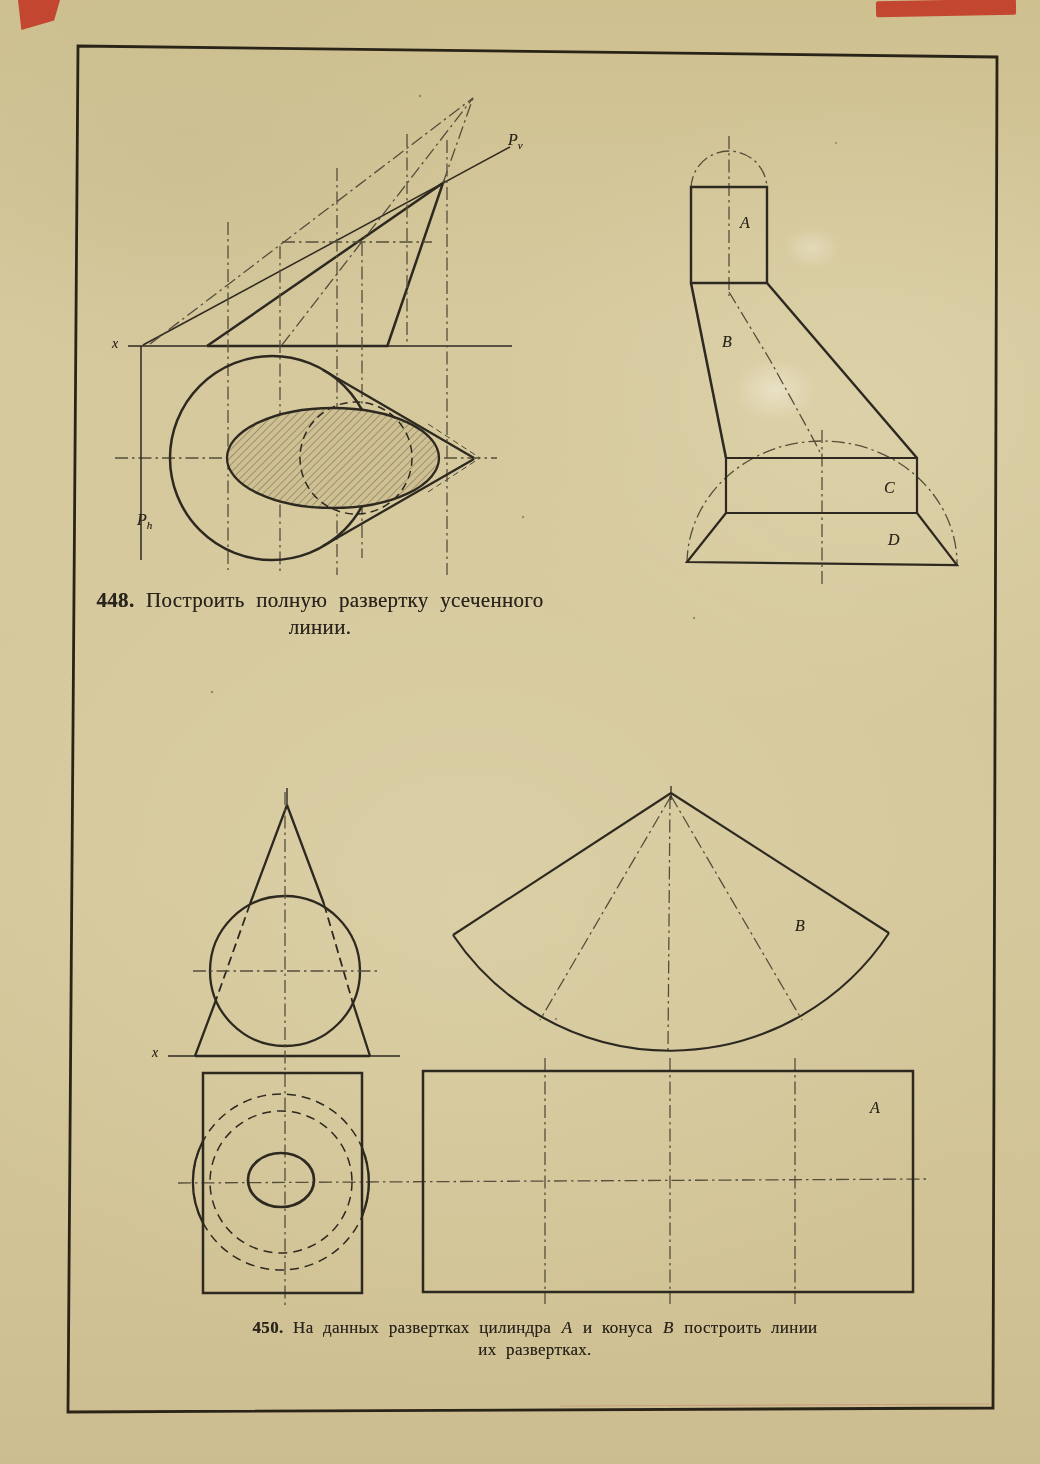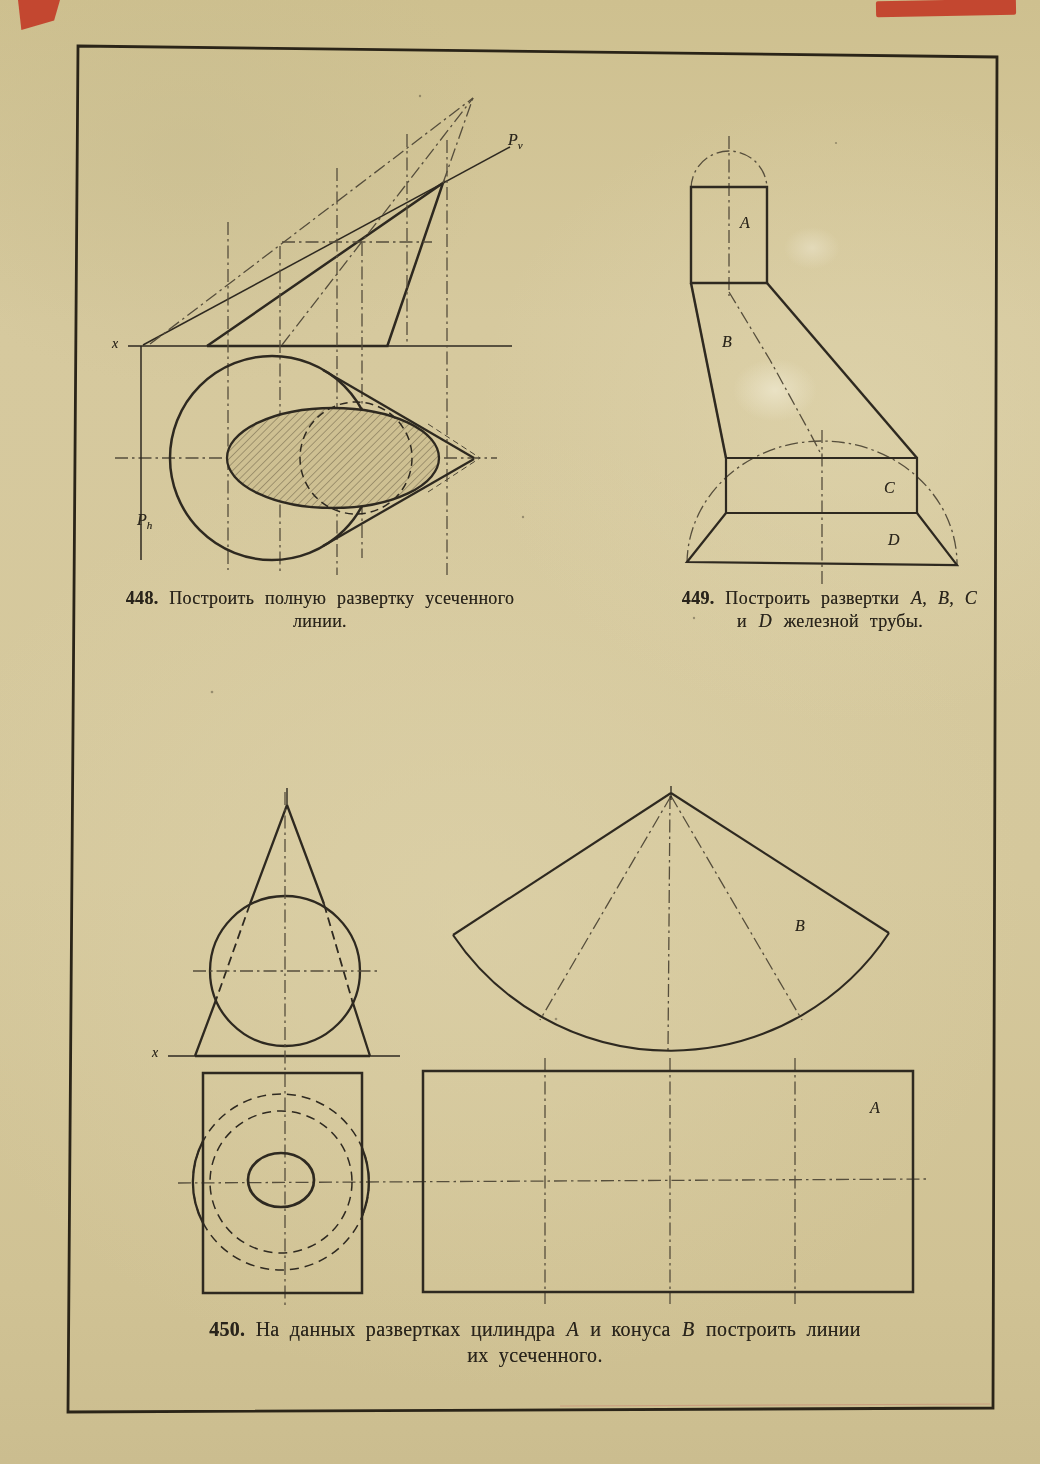--- a/index.html
+++ b/index.html
@@ -14,21 +14,21 @@
       radial-gradient(60px 45px at 775px 390px, rgba(236,229,202,.85), rgba(236,229,202,0) 70%),
       radial-gradient(40px 30px at 812px 248px, rgba(232,224,196,.7), rgba(232,224,196,0) 70%),
       radial-gradient(380px 300px at 18% 10%, rgba(198,187,142,.45), rgba(198,187,142,0) 80%),
       radial-gradient(500px 420px at 82% 28%, rgba(226,216,178,.5), rgba(226,216,178,0) 75%),
       radial-gradient(700px 600px at 45% 62%, rgba(223,212,173,.55), rgba(223,212,173,0) 80%),
       linear-gradient(180deg,#cec08f 0%,#d6c99e 22%,#d5c89c 60%,#d0c294 88%,#cbbd8f 100%);
   }
   svg{position:absolute;left:0;top:0;}
   .abs{position:absolute;}
   .caption{
-    color:#29241b;font-size:18px;line-height:1.28;text-align:center;
+    color:#29241b;font-size:21px;line-height:1.28;text-align:center;
     word-spacing:5px;letter-spacing:.3px;
     text-shadow:0 0 .4px rgba(41,36,27,.6);
   }
   .caption .bd{font-weight:700;}
   .caption .it{font-style:italic;padding:0 1px;}
   .figlabel{
     color:#2b261c;font-size:16px;font-style:italic;line-height:1;
     text-shadow:0 0 .3px rgba(43,38,28,.5);
   }
   .figlabel sub{font-size:11px;font-style:italic;}
@@ -183,24 +183,20 @@
   <span class="abs figlabel" style="left:888px;top:532px">D</span>
 
   <span class="abs figlabel small-x" style="left:152px;top:1046px">x</span>
   <span class="abs figlabel" style="left:795px;top:918px">B</span>
   <span class="abs figlabel" style="left:870px;top:1100px">A</span>
 
   <div class="abs caption" style="left:90px;top:587px;width:460px;word-spacing:6px">
     <div><span class="bd">448.</span><span> Построить полную развертку усеченного</span></div>
     <div><span>линии.</span></div>
   </div>
-  <div class="abs caption" style="left:640px;top:587px;width:380px;word-spacing:6px">
-    <div><span class="bd">449.</span><span> Построить развертки </span><span class="it">A, B, C</span></div>
-    <div><span>и </span><span class="it">D</span><span> железной трубы.</span></div>
+  <div class="abs caption" style="left:130px;top:1317px;width:810px;font-size:17px">
+    <div><span class="bd">450.</span><span> На данных развертках цилиндра </span><span class="it">A</span><span> и конуса </span><span class="it">B</span><span> построить линии</span></div>
+    <div><span>их развертках.</span></div>
   </div>
-  <div class="abs caption" style="left:130px;top:1317px;width:810px;font-size:20px">
-    <div><span class="bd">450.</span><span> На данных развертках цилиндра </span><span class="it">A</span><span> и конуса </span><span class="it">B</span><span> построить линии</span></div>
-    <div><span>их усеченного.</span></div>
-  </div>
 
   <div class="abs pagenum" style="left:56px;top:1462px">174</div>
 
 </div>
 
 </body></html>

